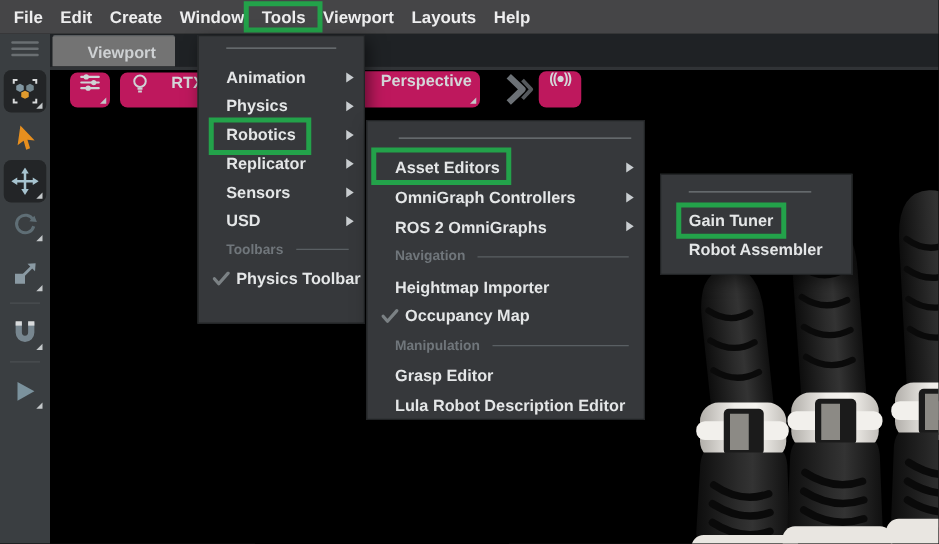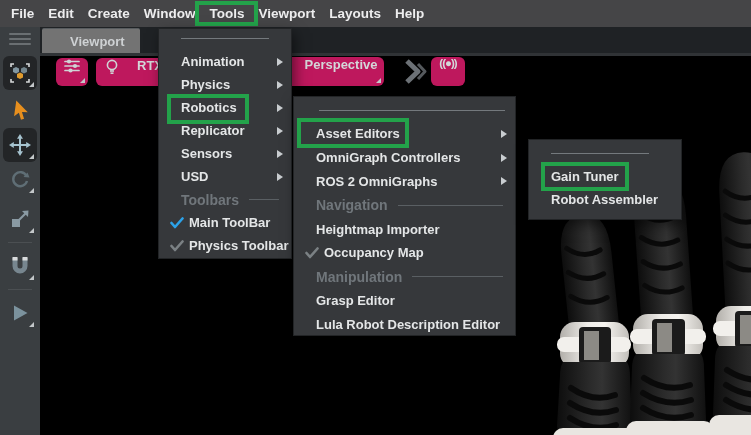--- a/index.html
+++ b/index.html
@@ -66,21 +66,21 @@
   #panel-tools    .tear { margin:5px 22px 11px 22px; }
   #panel-robotics .tear { margin:5px 10px 11px 25px; }
   #panel-asset    .tear { margin:5px 32px 11px 22px; }
   .mrow {
     height:23px; display:flex; align-items:center; padding:0 8px 0 22px; position:relative;
     color:#e4e6e7; font-size:13px; font-weight:600; white-space:nowrap; cursor:default;
   }
   #panel-robotics .mrow { height:23.8px;text-align:center; }
   .arrow { margin-left:auto; width:0; height:0; border-left:6px solid #c9cdd0;
            border-top:4.5px solid transparent; border-bottom:4.5px solid transparent; }
-  .section { color:#70767b; font-size:14px; }
+  .section { color:#70767b; font-size:11px; }
   .section .line { flex:1; height:1px; background:#5a5f63; margin:0 4px 0 10px; }
   .checked { padding-left:30px; }
   .check { position:absolute; left:11px; top:50%; transform:translateY(-50%); }
   .hl-robotics { left:8px;  top:-2px; width:82px;  height:30px; }
   .hl-asset    { left:3px;  top:-4px; width:112px; height:30px; }
   .hl-gain     { left:12px; top:-3px; width:88px;  height:29px; }
   
   .hand { position:absolute; right:0; bottom:0; z-index:2; }
 </style>
 </head>
@@ -352,26 +352,20 @@
     <div class="mrow">
         <span>USD</span>
         <div class="arrow"></div>
       </div>
     <div class="mrow section">
         <span>Toolbars</span>
         <div class="line"></div>
       </div>
     <div class="mrow checked">
       <svg class="check" width="14" height="12" viewBox="0 0 14 12">
-          <polyline points="1.5,6 5,10 12.5,1.5" fill="none" stroke="#2ca2e8" stroke-width="2.6" stroke-linecap="round" stroke-linejoin="round"></polyline>
-        </svg>
-      <span>Main ToolBar</span>
-    </div>
-    <div class="mrow checked">
-      <svg class="check" width="14" height="12" viewBox="0 0 14 12">
           <polyline points="1.5,6 5,10 12.5,1.5" fill="none" stroke="#7b8184" stroke-width="2.6" stroke-linecap="round" stroke-linejoin="round"></polyline>
         </svg>
       <span>Physics Toolbar</span>
     </div>
   </div>
 
   <div class="panel" id="panel-robotics">
     <div class="tear"></div>
     <div class="mrow">
       <span>Asset Editors</span>

